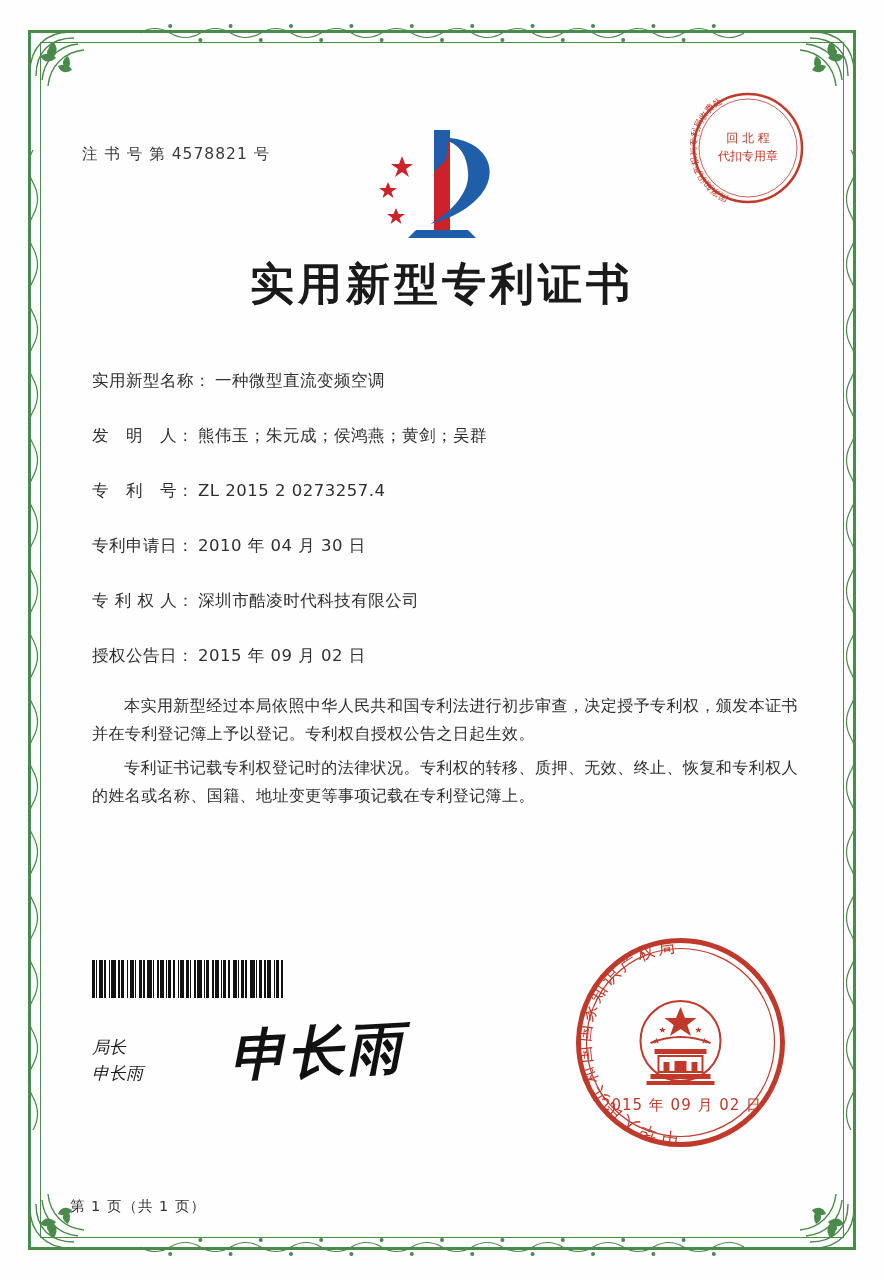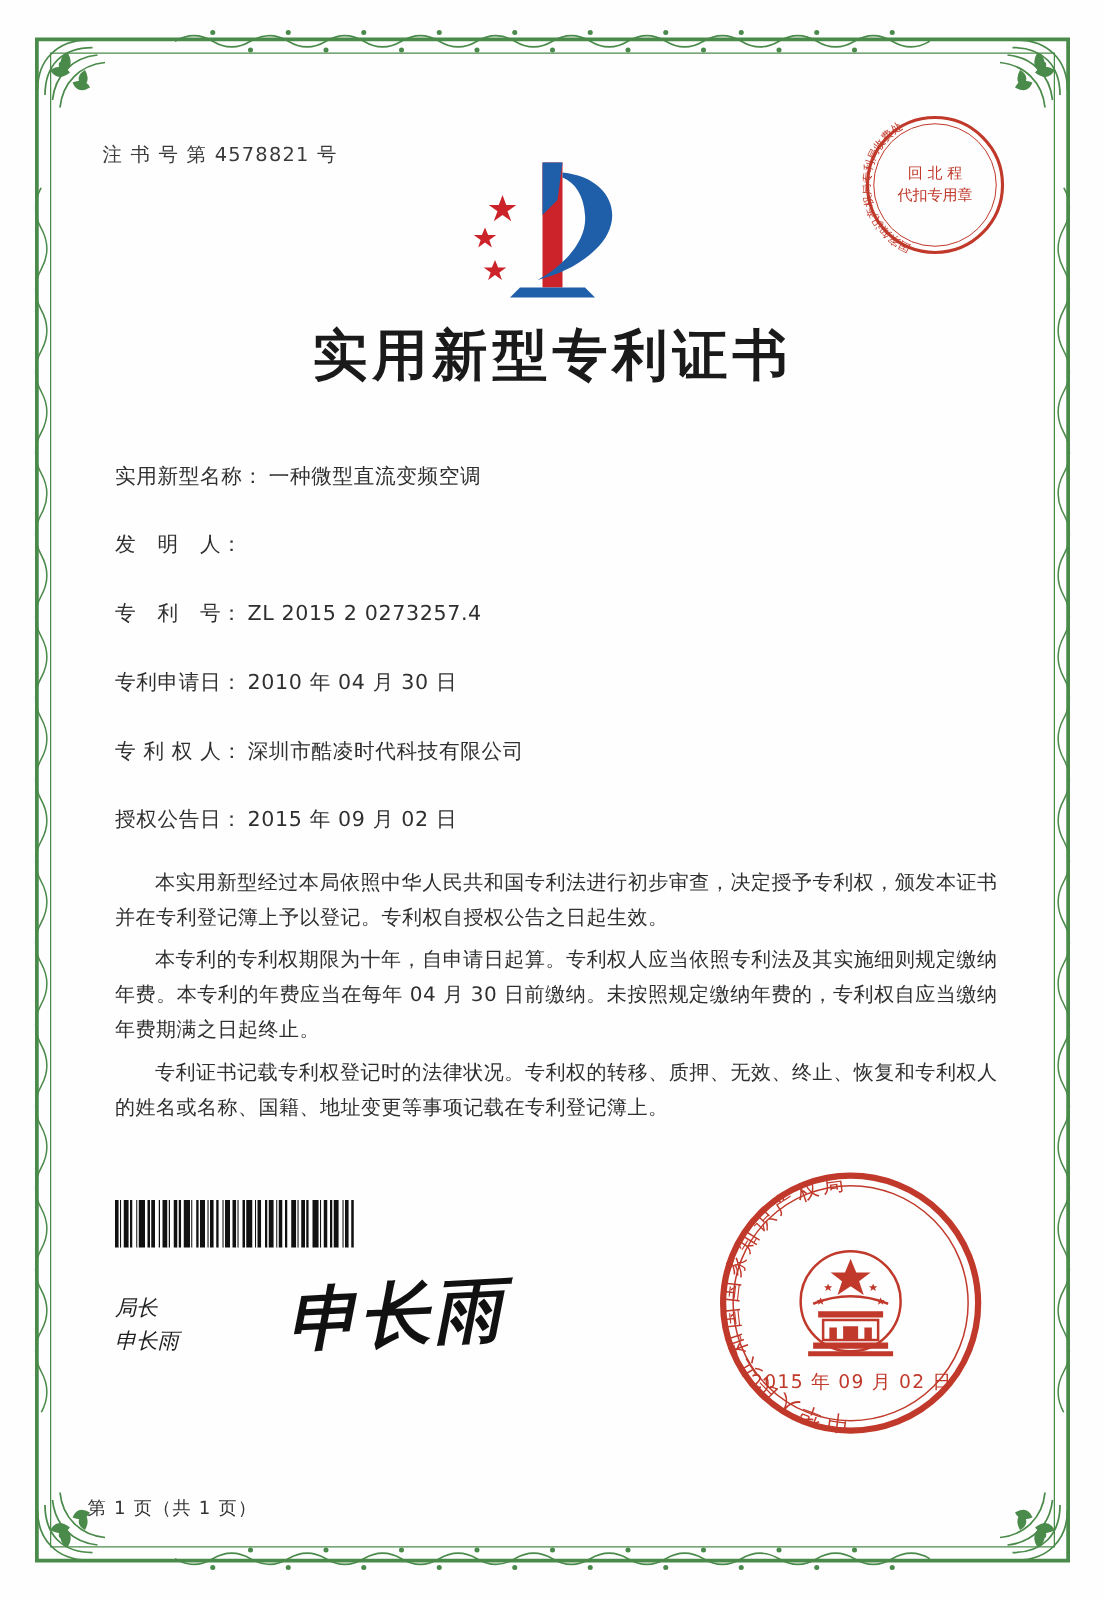--- a/index.html
+++ b/index.html
@@ -78,21 +78,21 @@
     position: absolute;
     left: 70px;
     top: 80px;
     right: 70px;
     bottom: 60px;
   }
 
   .reg-no {
     position: absolute;
     left: 12px;
-    top: 34px;
+    top: 64px;
     font-size: 15.5px;
     letter-spacing: 1px;
     color: #3a3a3a;
     font-family: "DejaVu Sans", sans-serif;
   }
 
   
   .logo {
     position: absolute;
     left: 50%;
@@ -404,20 +404,21 @@
 
     <div class="doc-title">实用新型专利证书</div>
 
     <div class="fields">
       <div class="field">
         <span class="label">实用新型名称：</span>
         <span class="value">一种微型直流变频空调</span>
       </div>
       <div class="field">
         <span class="label">发　明　人：</span>
+        <span class="value">熊伟玉；朱元成；侯鸿燕；黄剑；吴群</span>
       </div>
       <div class="field">
         <span class="label">专　利　号：</span>
         <span class="value">ZL 2015 2 0273257.4</span>
       </div>
       <div class="field">
         <span class="label">专利申请日：</span>
         <span class="value">2010 年 04 月 30 日</span>
       </div>
       <div class="field">
@@ -425,21 +426,20 @@
         <span class="value">深圳市酷凌时代科技有限公司</span>
       </div>
       <div class="field">
         <span class="label">授权公告日：</span>
         <span class="value">2015 年 09 月 02 日</span>
       </div>
     </div>
 
     <div class="paragraphs">
       <p>本实用新型经过本局依照中华人民共和国专利法进行初步审查，决定授予专利权，颁发本证书并在专利登记簿上予以登记。专利权自授权公告之日起生效。</p>
-      <p>本专利的专利权期限为十年，自申请日起算。专利权人应当依照专利法及其实施细则规定缴纳年费。本专利的年费应当在每年 04 月 30 日前缴纳。未按照规定缴纳年费的，专利权自应当缴纳年费期满之日起终止。</p>
       <p>专利证书记载专利权登记时的法律状况。专利权的转移、质押、无效、终止、恢复和专利权人的姓名或名称、国籍、地址变更等事项记载在专利登记簿上。</p>
     </div>
 
     <div class="barcode">
       <i style="width:3px"></i>
         <i style="width:1px;background:#fff"></i>
       <i style="width:1px"></i>
         <i style="width:2px;background:#fff"></i>
       <i style="width:4px"></i>
         <i style="width:1px;background:#fff"></i>

